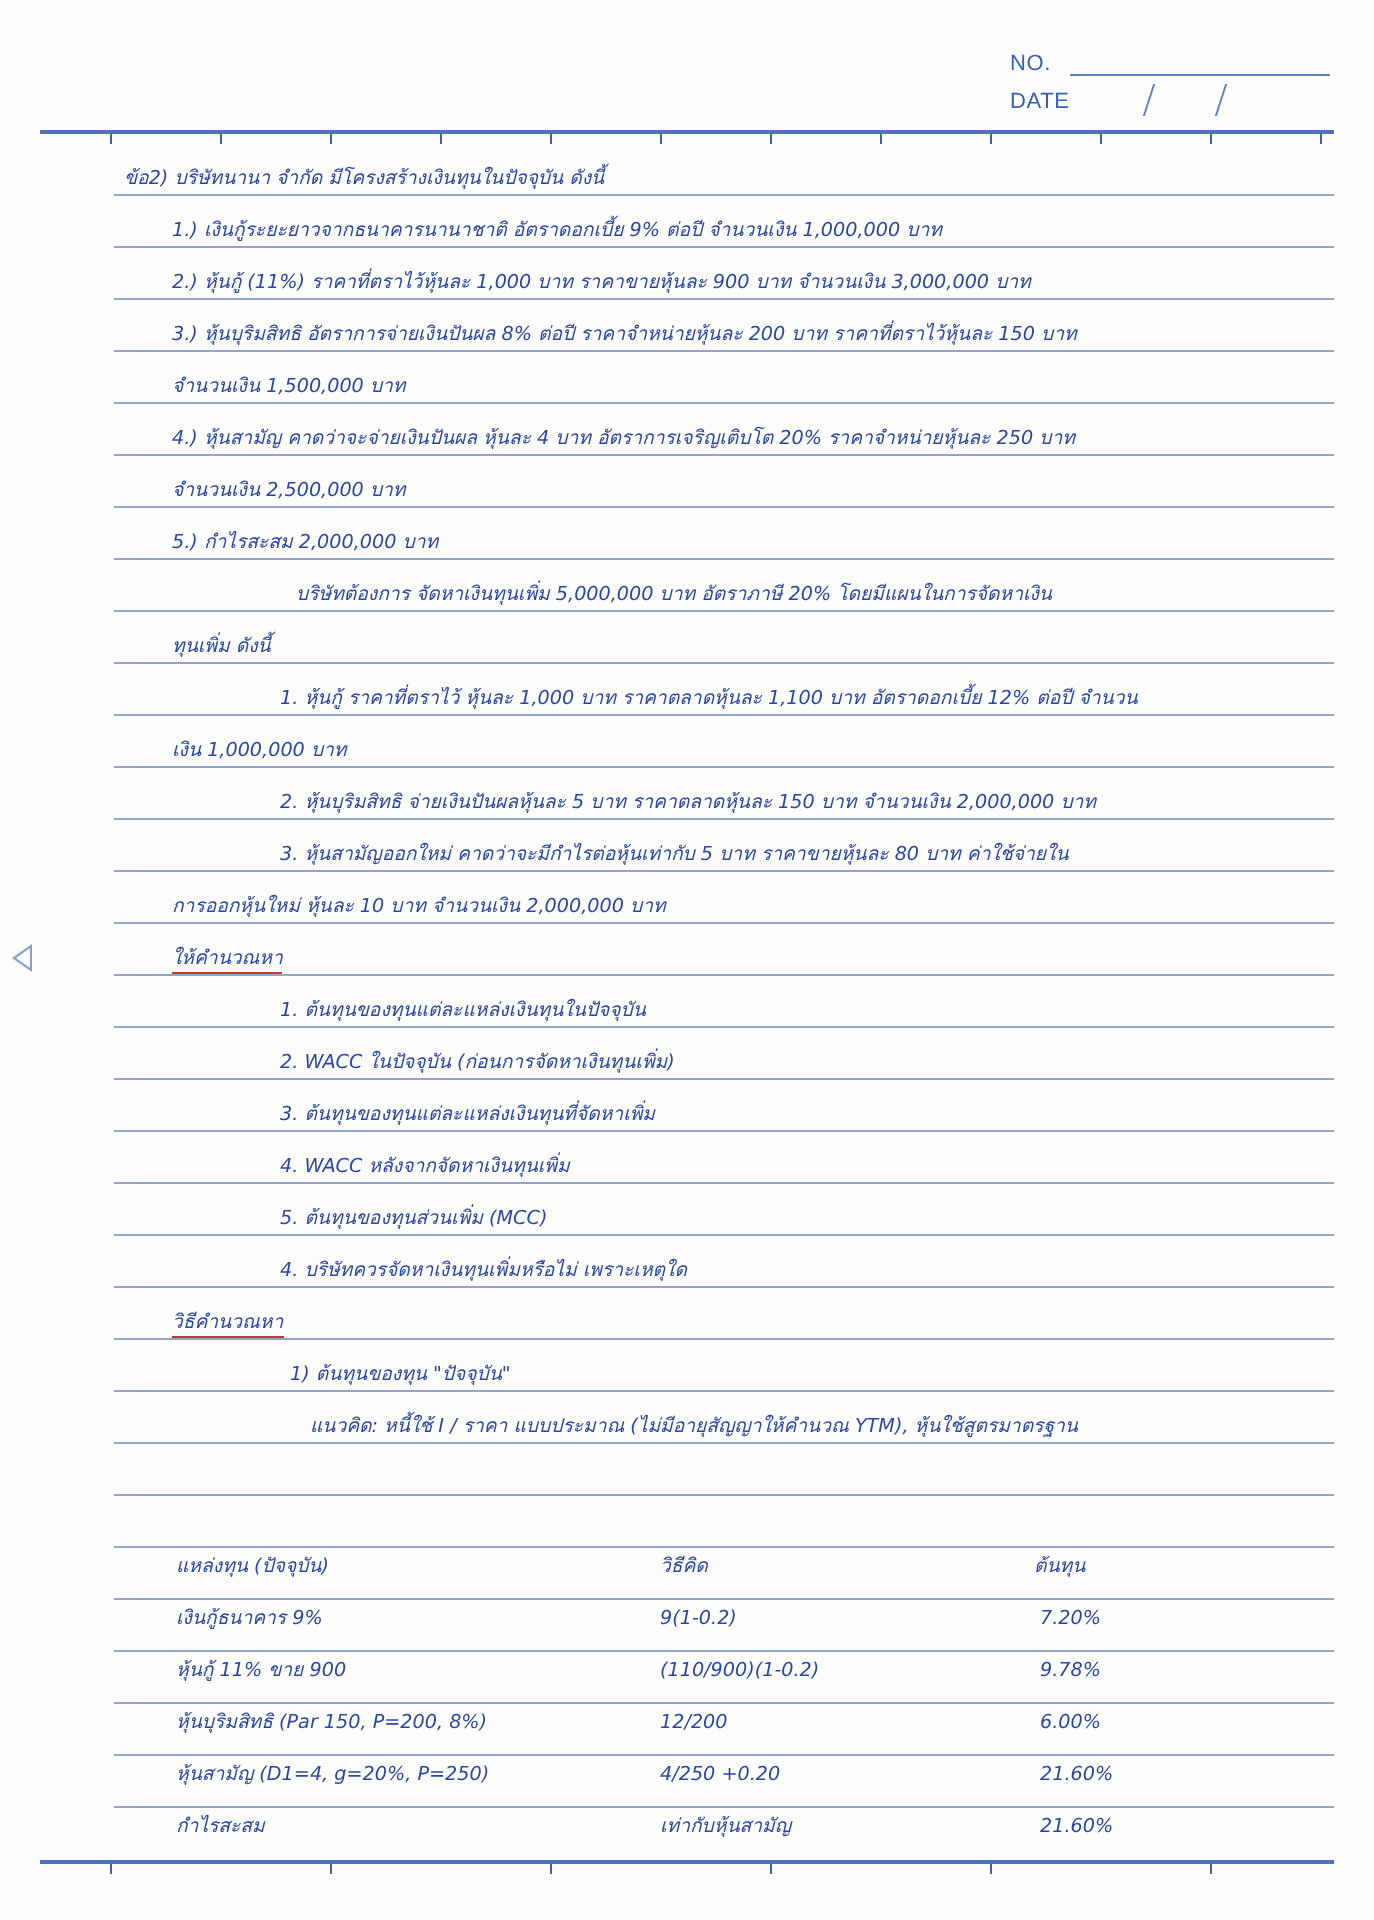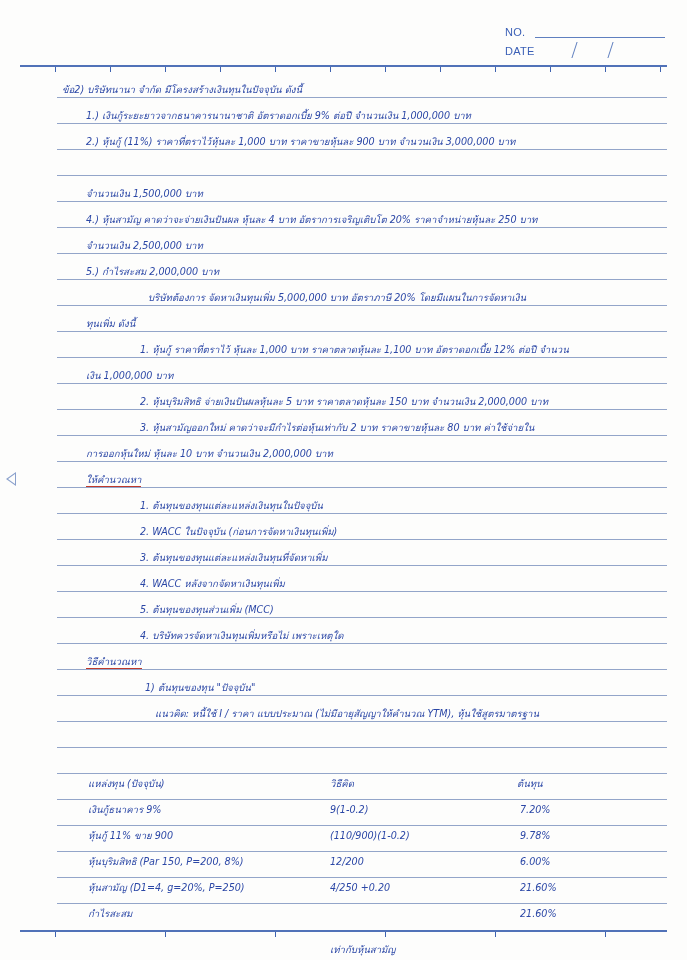--- a/index.html
+++ b/index.html
@@ -99,32 +99,33 @@
   <div class="tick" style="left:275px;top:932px;"></div>
   <div class="tick" style="left:385px;top:932px;"></div>
   <div class="tick" style="left:495px;top:932px;"></div>
   <div class="tick" style="left:605px;top:932px;"></div>
 
   <div class="margin-mark"></div>
 
   <div class="line" style="left:62px;top:84px;">ข้อ2) บริษัทนานา จำกัด มีโครงสร้างเงินทุนในปัจจุบัน ดังนี้</div>
   <div class="line" style="left:86px;top:110px;">1.) เงินกู้ระยะยาวจากธนาคารนานาชาติ อัตราดอกเบี้ย 9% ต่อปี จำนวนเงิน 1,000,000 บาท</div>
   <div class="line" style="left:86px;top:136px;">2.) หุ้นกู้ (11%) ราคาที่ตราไว้หุ้นละ 1,000 บาท ราคาขายหุ้นละ 900 บาท จำนวนเงิน 3,000,000 บาท</div>
+  <div class="line" style="left:86px;top:162px;">3.) หุ้นบุริมสิทธิ อัตราการจ่ายเงินปันผล 8% ต่อปี ราคาจำหน่ายหุ้นละ 200 บาท ราคาที่ตราไว้หุ้นละ 150 บาท</div>
   <div class="line" style="left:86px;top:188px;text-align:right;">จำนวนเงิน 1,500,000 บาท</div>
   <div class="line" style="left:86px;top:214px;">4.) หุ้นสามัญ คาดว่าจะจ่ายเงินปันผล หุ้นละ 4 บาท อัตราการเจริญเติบโต 20% ราคาจำหน่ายหุ้นละ 250 บาท</div>
   <div class="line" style="left:86px;top:240px;">จำนวนเงิน 2,500,000 บาท</div>
   <div class="line" style="left:86px;top:266px;">5.) กำไรสะสม 2,000,000 บาท</div>
 
   <div class="line" style="left:148px;top:292px;">บริษัทต้องการ จัดหาเงินทุนเพิ่ม 5,000,000 บาท อัตราภาษี 20% โดยมีแผนในการจัดหาเงิน</div>
   <div class="line" style="left:86px;top:318px;">ทุนเพิ่ม ดังนี้</div>
 
   <div class="line" style="left:140px;top:344px;">1. หุ้นกู้ ราคาที่ตราไว้ หุ้นละ 1,000 บาท ราคาตลาดหุ้นละ 1,100 บาท อัตราดอกเบี้ย 12% ต่อปี จำนวน</div>
   <div class="line" style="left:86px;top:370px;">เงิน 1,000,000 บาท</div>
   <div class="line" style="left:140px;top:396px;">2. หุ้นบุริมสิทธิ จ่ายเงินปันผลหุ้นละ 5 บาท ราคาตลาดหุ้นละ 150 บาท จำนวนเงิน 2,000,000 บาท</div>
-  <div class="line" style="left:140px;top:422px;">3. หุ้นสามัญออกใหม่ คาดว่าจะมีกำไรต่อหุ้นเท่ากับ 2 บาท ราคาขายหุ้นละ 80 บาท ค่าใช้จ่ายใน</div>
+  <div class="line" style="left:140px;top:422px;">3. หุ้นสามัญออกใหม่ คาดว่าจะมีกำไรต่อหุ้นเท่ากับ 5 บาท ราคาขายหุ้นละ 80 บาท ค่าใช้จ่ายใน</div>
   <div class="line" style="left:86px;top:448px;">การออกหุ้นใหม่ หุ้นละ 10 บาท จำนวนเงิน 2,000,000 บาท</div>
 
   <div class="line red-u" style="left:86px;top:474px;">ให้คำนวณหา</div>
 
   <div class="line" style="left:140px;top:500px;">1. ต้นทุนของทุนแต่ละแหล่งเงินทุนในปัจจุบัน</div>
   <div class="line" style="left:140px;top:526px;">2. WACC ในปัจจุบัน (ก่อนการจัดหาเงินทุนเพิ่ม)</div>
   <div class="line" style="left:140px;top:552px;">3. ต้นทุนของทุนแต่ละแหล่งเงินทุนที่จัดหาเพิ่ม</div>
   <div class="line" style="left:140px;top:578px;">4. WACC หลังจากจัดหาเงินทุนเพิ่ม</div>
   <div class="line" style="left:140px;top:604px;">5. ต้นทุนของทุนส่วนเพิ่ม (MCC)</div>
   <div class="line" style="left:140px;top:630px;">4. บริษัทควรจัดหาเงินทุนเพิ่มหรือไม่ เพราะเหตุใด</div>
@@ -147,16 +148,16 @@
 
   <div class="col" style="left:88px;top:812px;">หุ้นบุริมสิทธิ (Par 150, P=200, 8%)</div>
   <div class="col" style="left:330px;top:812px;">12/200</div>
   <div class="col" style="left:520px;top:812px;">6.00%</div>
 
   <div class="col" style="left:88px;top:838px;">หุ้นสามัญ (D1=4, g=20%, P=250)</div>
   <div class="col" style="left:330px;top:838px;">4/250 +0.20</div>
   <div class="col" style="left:520px;top:838px;">21.60%</div>
 
   <div class="col" style="left:88px;top:864px;">กำไรสะสม</div>
-  <div class="col" style="left:330px;top:900px;">เท่ากับหุ้นสามัญ</div>
+  <div class="col" style="left:330px;top:864px;">เท่ากับหุ้นสามัญ</div>
   <div class="col" style="left:520px;top:864px;">21.60%</div>
 
 </div>
 
 </body></html>

